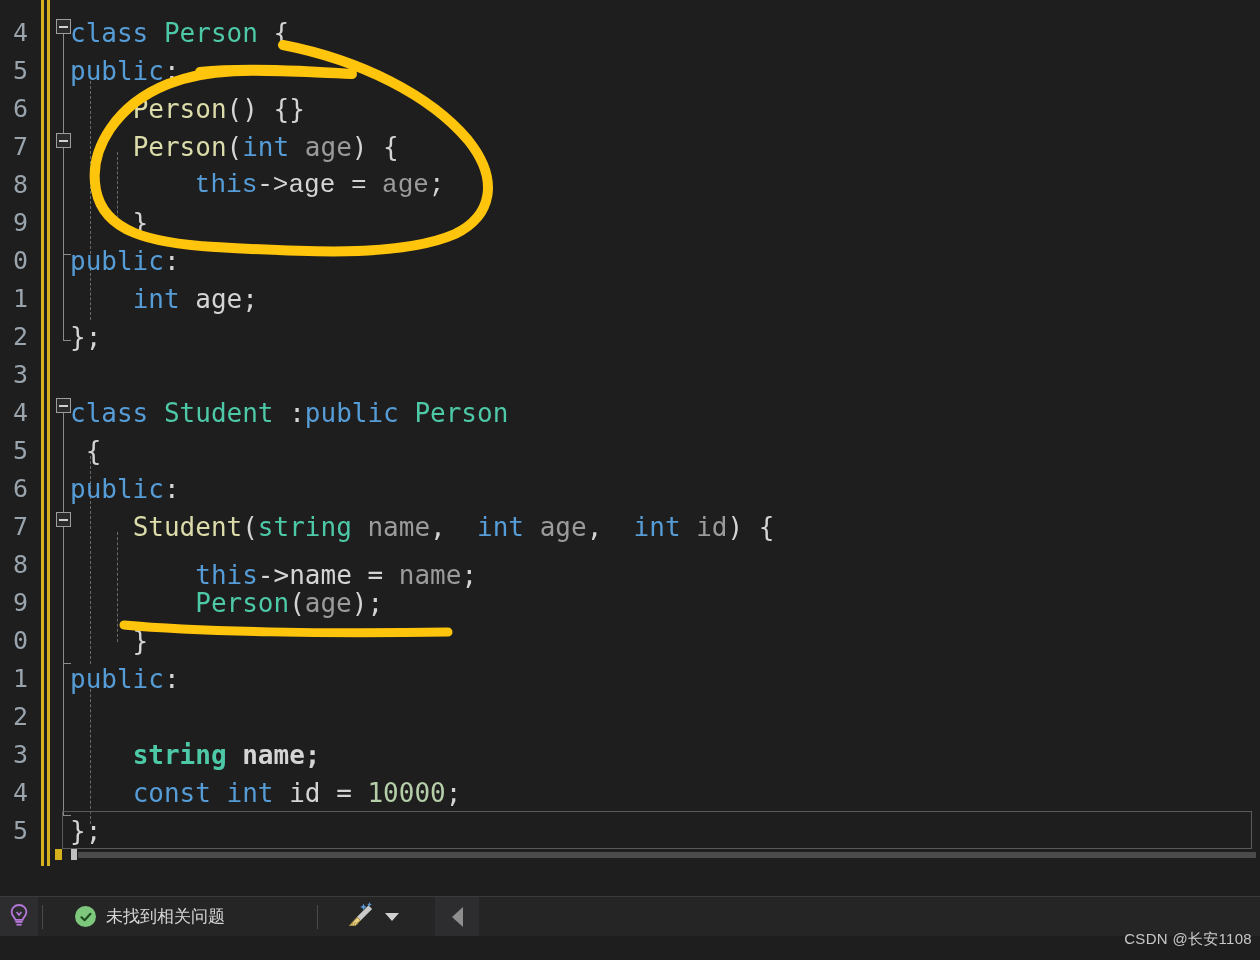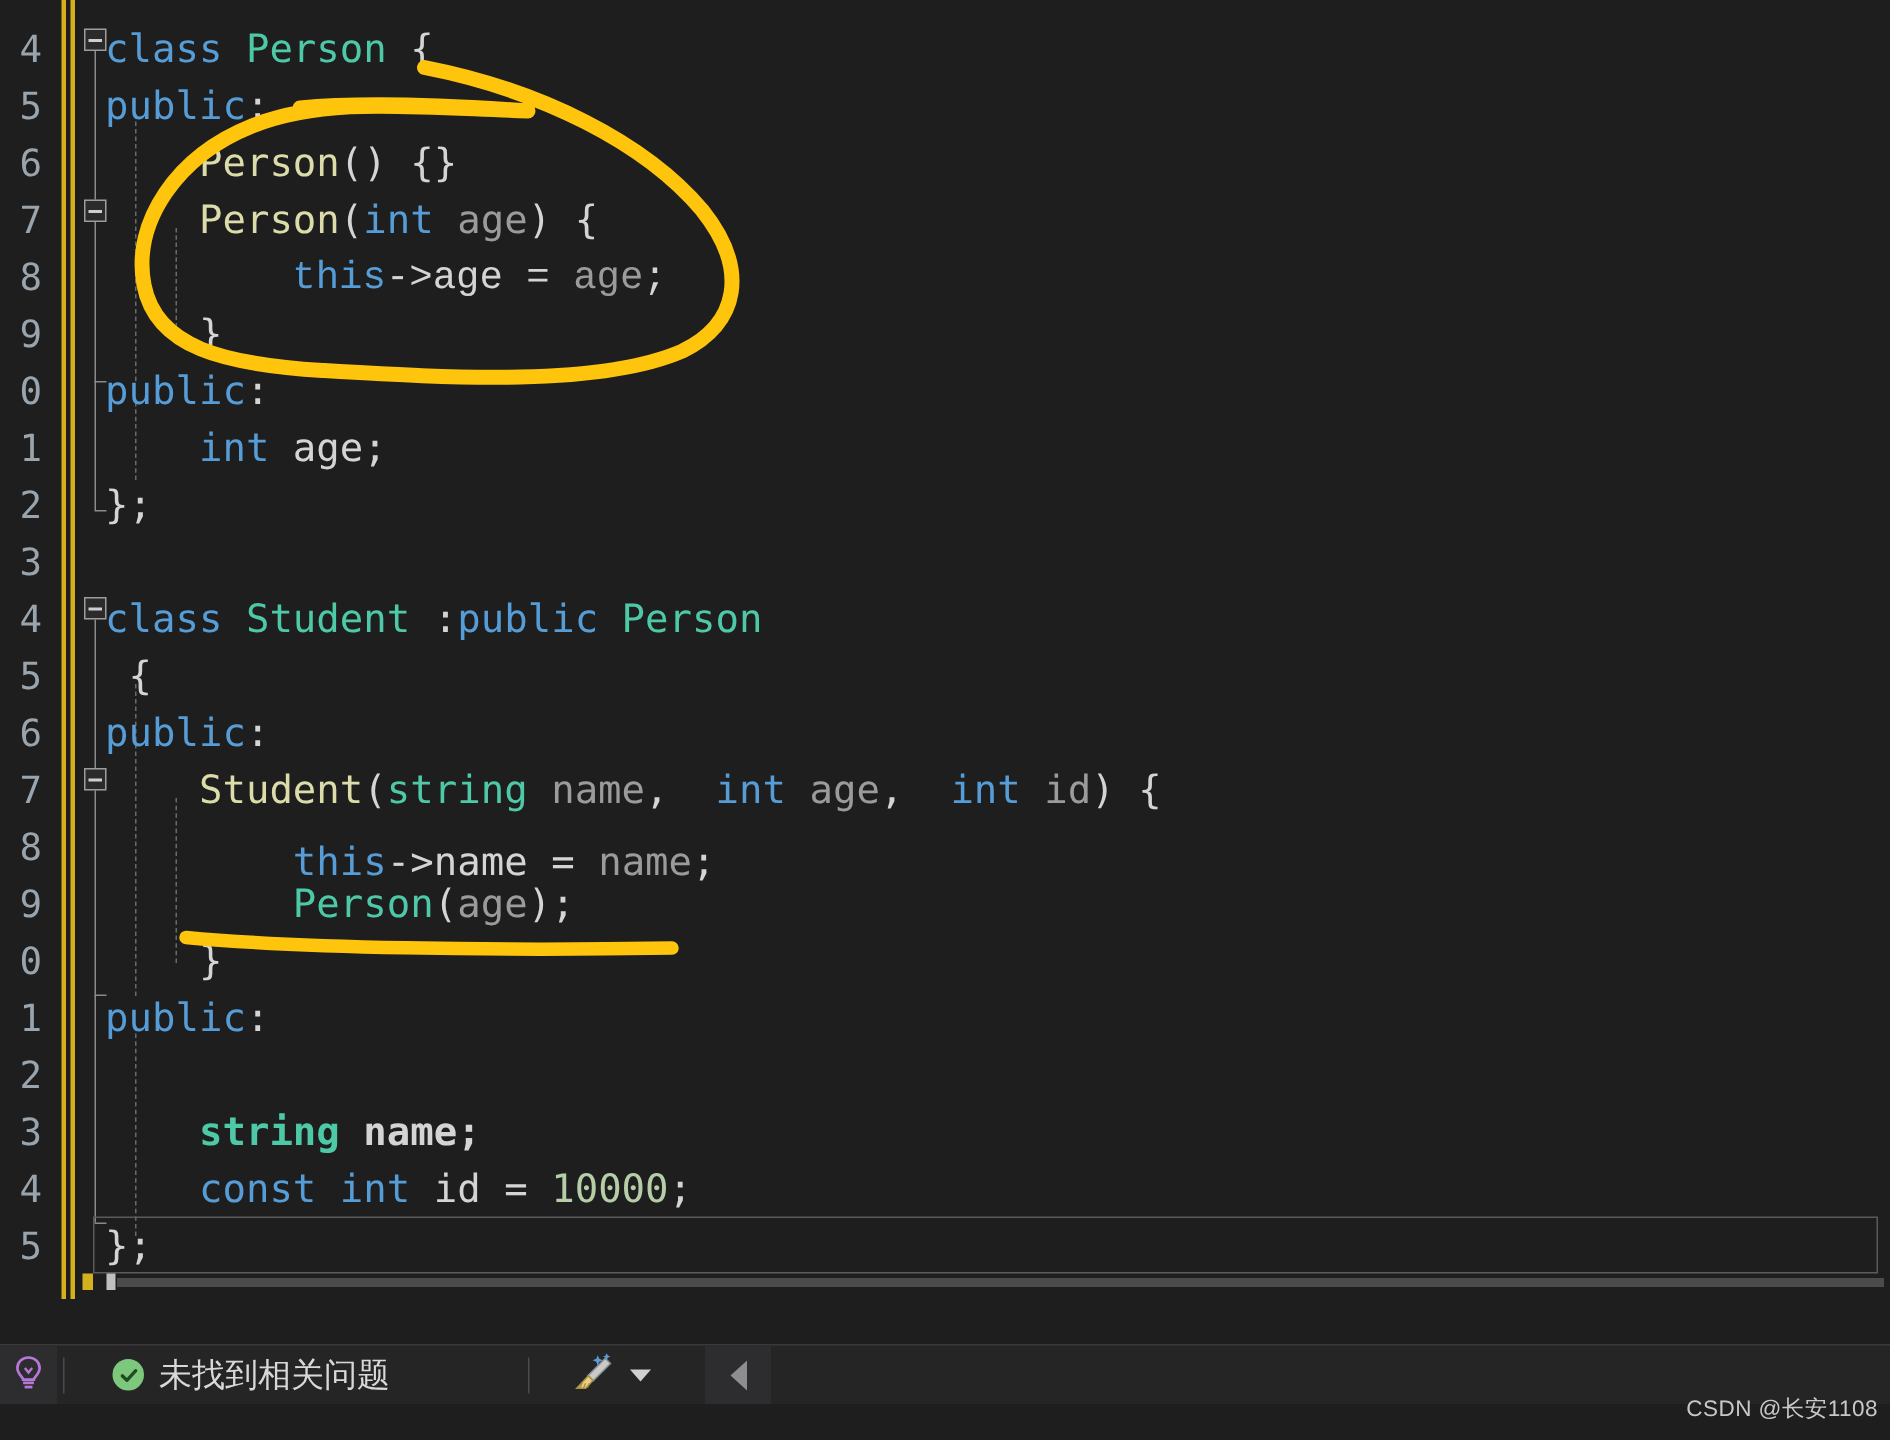--- a/index.html
+++ b/index.html
@@ -108,21 +108,21 @@
     display: flex; align-items: center;
   }
   .sb-cell {
     height: 40px; display: flex; align-items: center;
     padding: 0 10px;
   }
   .sb-lightbulb { width: 38px; justify-content: center; background: #2d2d30; }
   .sb-divider-v { width: 1px; height: 24px; background: #4a4a4a; margin: 0 4px; }
   .sb-status-text {
     font-family: "Liberation Sans", sans-serif;
-    font-size: 22px; color: #d8d8d8; margin-left: 10px; white-space: nowrap;
+    font-size: 17px; color: #d8d8d8; margin-left: 10px; white-space: nowrap;
   }
   .check-circle {
     width: 21px; height: 21px; border-radius: 50%;
     background: #7ec87e; display: flex; align-items: center; justify-content: center;
   }
   .check-circle svg { display: block; }
   .caret-down {
     width: 0; height: 0; margin-left: 9px;
     border-left: 7px solid transparent; border-right: 7px solid transparent;
     border-top: 8px solid #d0d0d0;

